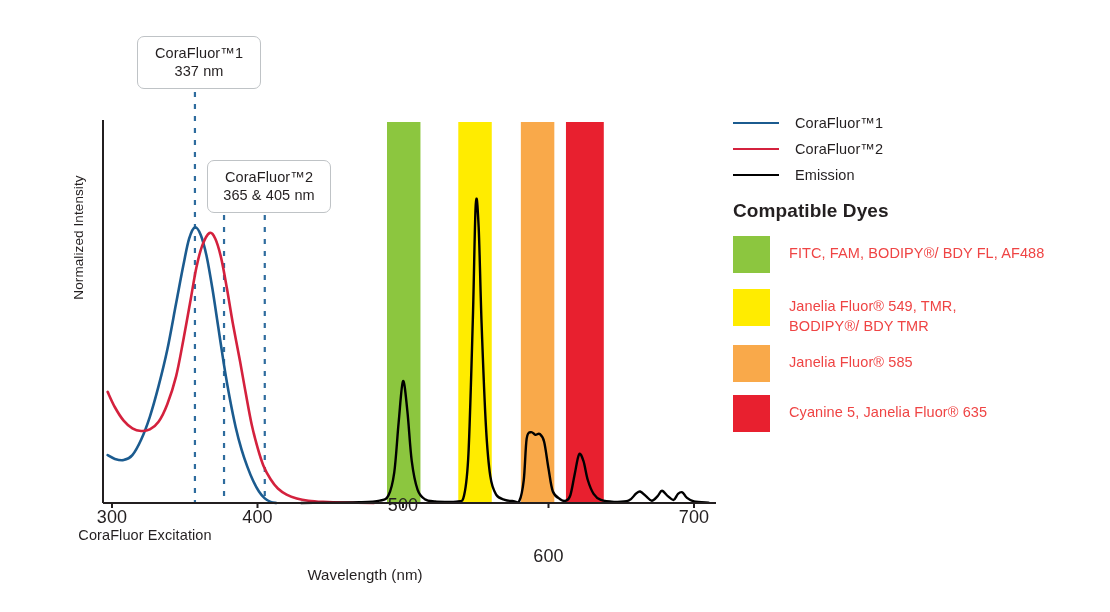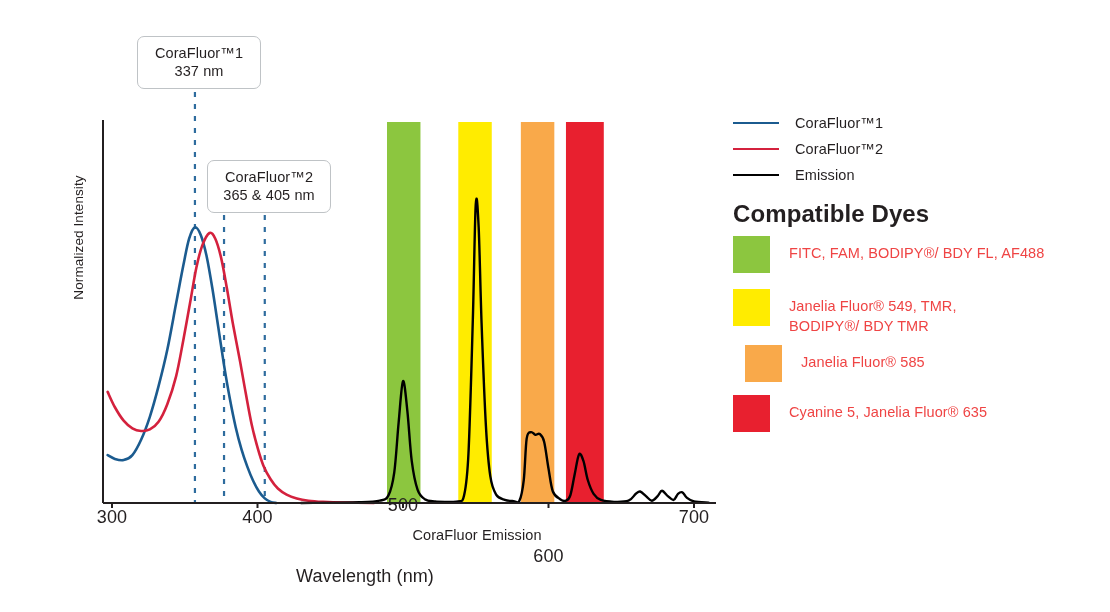--- a/index.html
+++ b/index.html
@@ -22,21 +22,21 @@
   .ticklbl{
     position:absolute;font-size:18px;color:#231f20;
     text-align:center;width:60px;letter-spacing:.2px;
   }
   .rangelbl{
     position:absolute;font-size:14.5px;color:#231f20;
     text-align:center;width:240px;letter-spacing:.1px;
   }
   .xtitle{
     position:absolute;left:245px;top:566px;width:240px;
-    text-align:center;font-size:18px;color:#231f20;letter-spacing:.1px;
+    text-align:center;font-size:15px;color:#231f20;letter-spacing:.1px;
   }
 
   
   .callout{
     position:absolute;background:#ffffff;border:1px solid #bfc3c6;
     border-radius:7px;text-align:center;line-height:1.25;
     font-size:14.5px;color:#231f20;padding:7px 10px 8px;letter-spacing:.1px;
     box-sizing:border-box;
   }
   .callout .l1{display:block;white-space:nowrap;}
@@ -44,21 +44,21 @@
   .cf1-box{left:137px;top:36px;width:124px;}
   .cf2-box{left:207px;top:160px;width:124px;}
 
   
   .legend{position:absolute;left:733px;top:0;width:377px;height:612px;}
   .lrow{position:absolute;display:flex;align-items:center;}
   .lline{width:46px;height:0;border-top-style:solid;}
   .llabel{margin-left:16px;font-size:14.5px;color:#231f20;white-space:nowrap;letter-spacing:.1px;}
 
   .dyes-title{
-    position:absolute;left:0;top:200px;font-size:24px;
+    position:absolute;left:0;top:200px;font-size:19px;
     color:#231f20;font-weight:600;letter-spacing:.1px;
   }
   .dyerow{position:absolute;display:flex;align-items:flex-start;}
   .swatch{width:37px;height:37px;flex:none;}
   .dyelabel{
     margin-left:19px;font-size:14.5px;color:#ef4444;
     line-height:1.35;letter-spacing:.1px;padding-top:8px;
   }
   .dyelabel .l2{display:block;}
 </style>
@@ -101,21 +101,21 @@
     <div class="ytitle">Normalized Intensity</div>
 
     <div id="xticklabels">
         <div class="ticklbl" style="left: 82px; top: 507px;">300</div>
         <div class="ticklbl" style="left: 227.5px; top: 507px;">400</div>
         <div class="ticklbl" style="left: 373px; top: 495px;">500</div>
         <div class="ticklbl" style="left: 518.5px; top: 507px; margin-top: 39px;">600</div>
         <div class="ticklbl" style="left: 664px; top: 507px;">700</div>
       </div>
 
-    <div class="rangelbl" style="left:357px;top:527px;">CoraFluor Emission</div>
+    <div class="rangelbl" style="left:25px;top:527px;">CoraFluor Excitation</div>
 
     <div class="xtitle">Wavelength (nm)</div>
 
     <div class="callout cf1-box">
       <span class="l1">CoraFluor™1</span>
       <span class="l2">337 nm</span>
     </div>
     <div class="callout cf2-box">
       <span class="l1">CoraFluor™2</span>
       <span class="l2">365 &amp; 405 nm</span>
@@ -140,21 +140,21 @@
     <div class="dyes-title">Compatible Dyes</div>
     <div id="legend-dyes">
         <div class="dyerow" style="left: 0px; top: 236px;">
           <span class="swatch" style="background: rgb(140, 198, 63);"></span>
           <span class="dyelabel"><span>FITC, FAM, BODIPY®/ BDY FL, AF488</span></span>
         </div>
         <div class="dyerow" style="left: 0px; top: 289px;">
           <span class="swatch" style="background: rgb(255, 236, 0);"></span>
           <span class="dyelabel"><span>Janelia Fluor® 549, TMR,</span><span class="l2">BODIPY®/ BDY TMR</span></span>
         </div>
-        <div class="dyerow" style="left: 12px; top: 345px;">
+        <div class="dyerow" style="left: 0px; top: 345px;">
           <span class="swatch" style="background: rgb(249, 169, 74);"></span>
           <span class="dyelabel"><span>Janelia Fluor® 585</span></span>
         </div>
         <div class="dyerow" style="left: 0px; top: 395px;">
           <span class="swatch" style="background: rgb(232, 32, 47);"></span>
           <span class="dyelabel"><span>Cyanine 5, Janelia Fluor® 635</span></span>
         </div>
       </div>
   </div>
 

